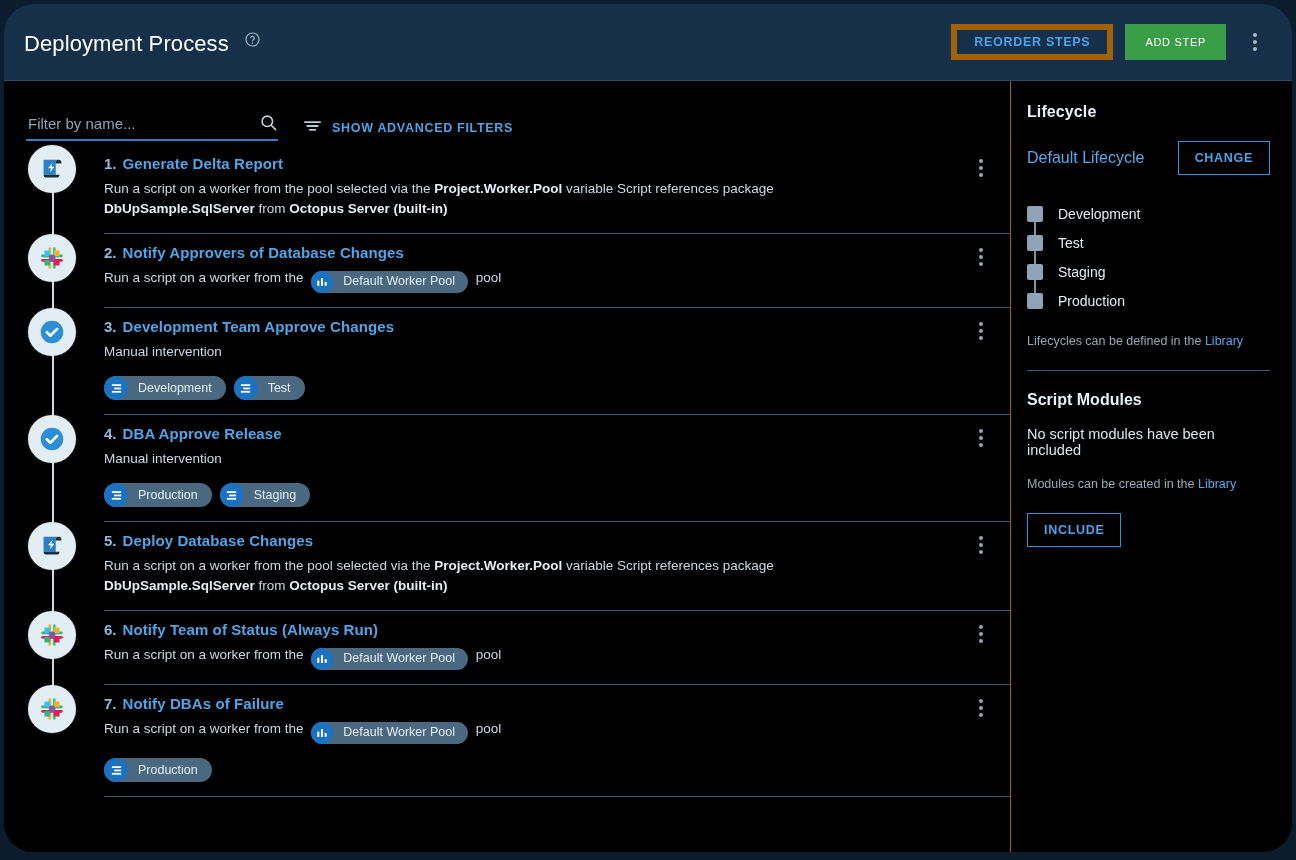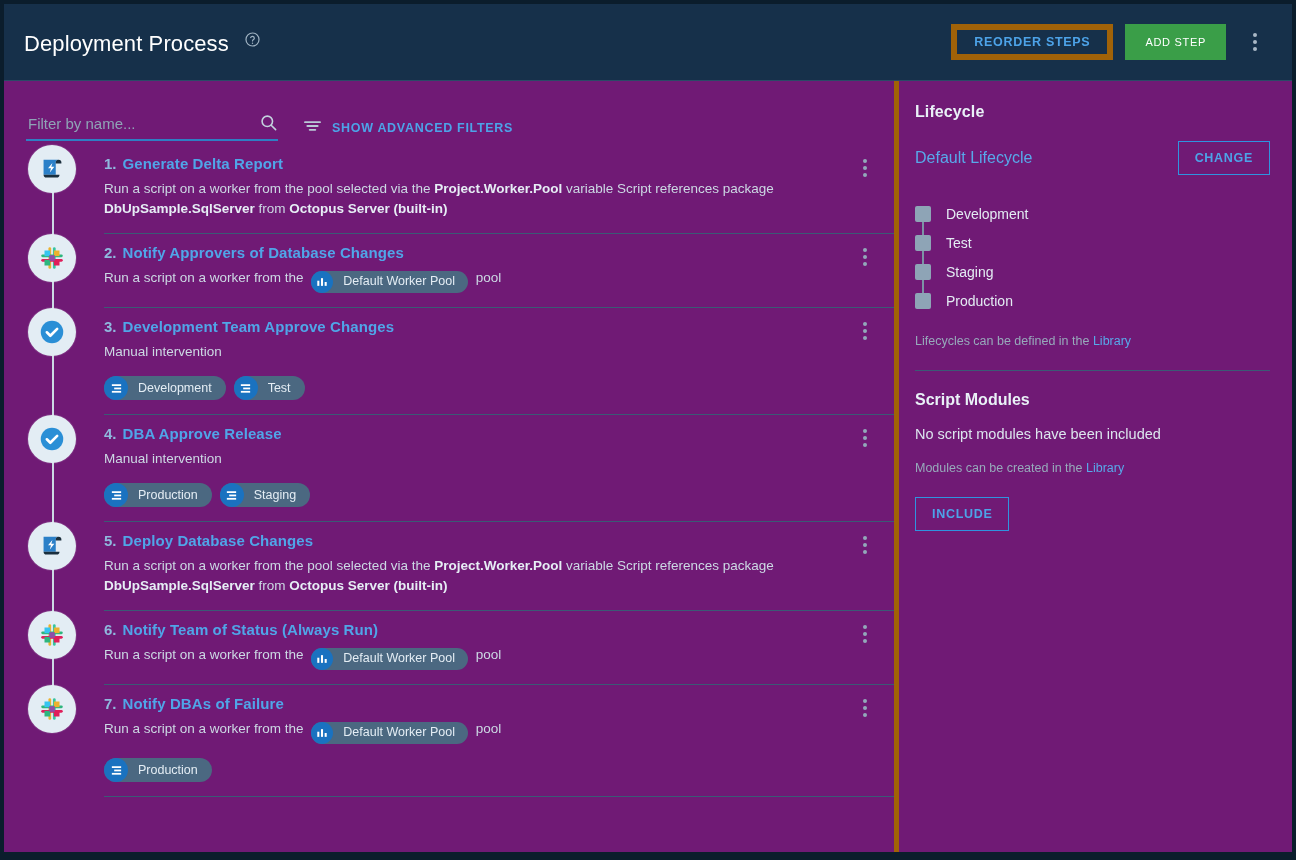--- a/index.html
+++ b/index.html
@@ -11,22 +11,23 @@
   }
   #app {
     position: relative;
     width: 1296px; height: 860px;
     background: #0b1d2c;
     padding: 4px 4px 8px 4px;
   }
   .sheet {
     position: relative;
     width: 1288px; height: 848px;
-    background: #701a75;
+    background: #000000;
     overflow: hidden;
+    border-radius: 29px;
   }
 
   
   .header {
     position: relative;
     height: 77px;
     background: #16304a;
     border-bottom: 1px solid #2a4a66;
     display: flex; align-items: center;
     padding: 0 24px 0 20px;
@@ -61,21 +62,21 @@
   }
   .kebab {
     width: 26px; height: 34px; display: flex; flex-direction: column;
     align-items: center; justify-content: center; gap: 3px; cursor: pointer;
     margin-left: 4px;
   }
   .kebab i { width: 4px; height: 4px; border-radius: 50%; background: #a9b8c6; display: block; }
 
   
   .body { display: flex; height: 771px; }
-  .main-col { width: 895px; position: relative; border-right: 5px solid #a16207; }
+  .main-col { width: 1007px; position: relative; border-right: 1px solid #a16207; }
   .side-col { flex: 1; padding: 22px 22px 0 16px; }
 
   
   .filterbar { display: flex; align-items: center; padding: 26px 0 0 22px; height: 64px; }
   .search-wrap { position: relative; width: 252px; }
   .search-input {
     width: 252px; height: 30px;
     background: transparent; border: none; border-bottom: 2px solid #2f7fc4;
     color: #d6e2ec; font-size: 15px; outline: none;
     font-family: "Liberation Sans", sans-serif;

